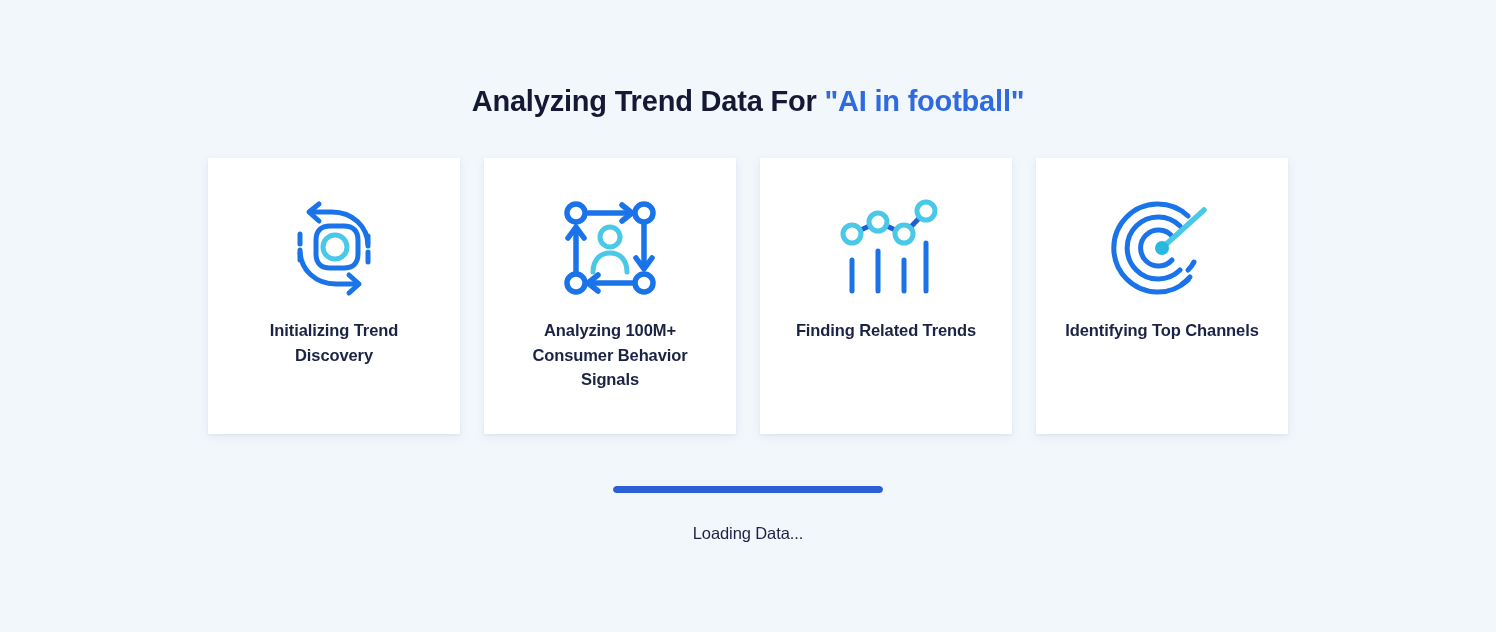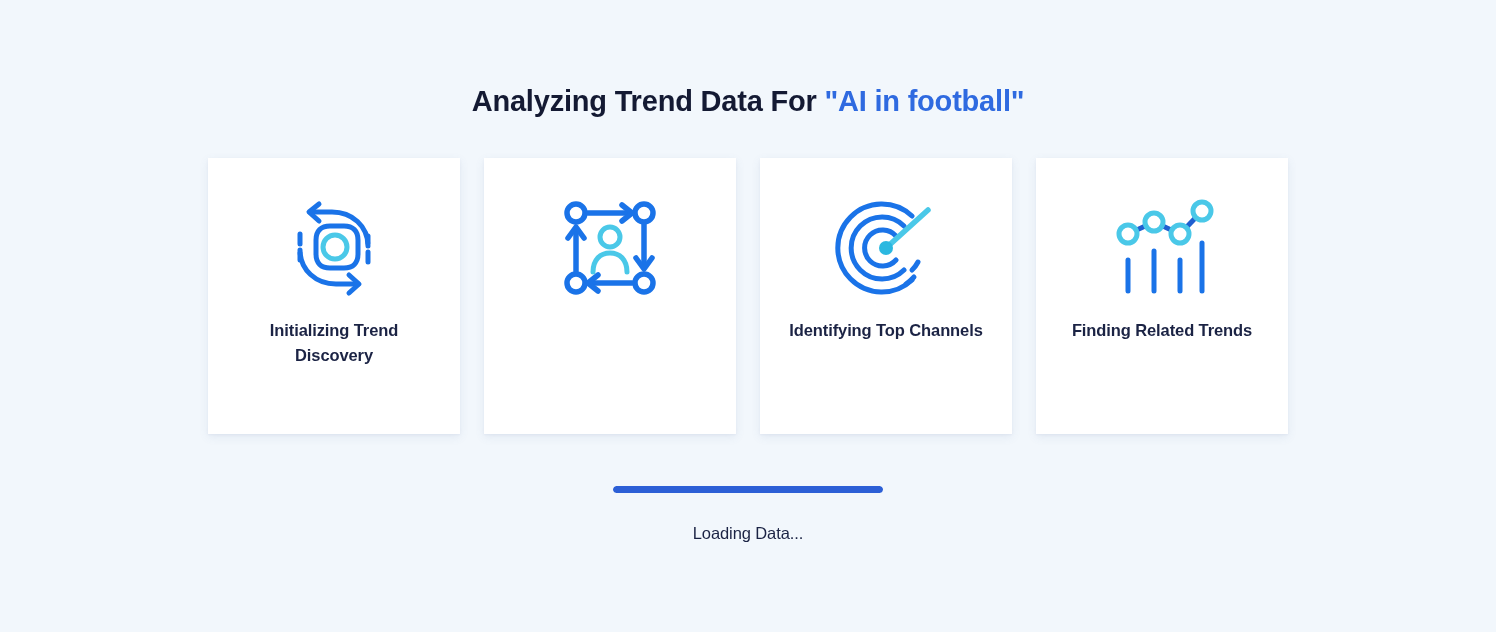--- a/index.html
+++ b/index.html
@@ -161,41 +161,21 @@
           <path d="M74 87 L32 87" stroke="#1a73e8" stroke-width="5.5" stroke-linecap="round"></path>
           <path d="M40 79 L30 87 L40 95" stroke="#1a73e8" stroke-width="5.5" stroke-linecap="round" stroke-linejoin="round" fill="none"></path>
 
           <path d="M18 75 L18 34" stroke="#1a73e8" stroke-width="5.5" stroke-linecap="round"></path>
           <path d="M10 42 L18 31 L26 42" stroke="#1a73e8" stroke-width="5.5" stroke-linecap="round" stroke-linejoin="round" fill="none"></path>
 
           <circle cx="52" cy="41" r="10" stroke="#4ac8e8" stroke-width="5" fill="none"></circle>
           <path d="M35 76 C35 64 42 57 52 57 C62 57 69 64 69 76" stroke="#4ac8e8" stroke-width="5" stroke-linecap="round" fill="none"></path>
         </svg>
       </div>
-    </div>
-
-    <div class="card">
-      <div class="card-icon">
-        <svg width="104" height="104" viewBox="0 0 104 104" fill="none">
-
-          <path d="M78 20 A44 44 0 1 0 78 84" stroke="#1a73e8" stroke-width="5" stroke-linecap="round" fill="none"></path>
-
-          <path d="M70 30 A31 31 0 1 0 70 74" stroke="#1a73e8" stroke-width="5" stroke-linecap="round" fill="none"></path>
-
-          <path d="M62 40 A18 18 0 1 0 62 64" stroke="#1a73e8" stroke-width="5" stroke-linecap="round" fill="none"></path>
-
-          <path d="M78 74 A31 31 0 0 0 84 66" stroke="#1a73e8" stroke-width="5" stroke-linecap="round" fill="none"></path>
-          <path d="M72 88 A44 44 0 0 0 80 81" stroke="#1a73e8" stroke-width="5" stroke-linecap="round" fill="none"></path>
-
-          <path d="M52 52 L94 14" stroke="#4ac8e8" stroke-width="5.5" stroke-linecap="round"></path>
-
-          <circle cx="52" cy="52" r="7" fill="#2bb8e0"></circle>
-        </svg>
-      </div>
-      <div class="card-label">Identifying Top Channels</div>
+      <div class="card-label">Analyzing 100M+ Consumer Behavior Signals</div>
     </div>
 
     <div class="card">
       <div class="card-icon">
         <svg width="104" height="104" viewBox="0 0 104 104" fill="none">
 
           <path d="M18 38 L44 26 L70 38 L92 15" stroke="#1f5fd0" stroke-width="5" stroke-linecap="round" stroke-linejoin="round" fill="none"></path>
 
           <circle cx="18" cy="38" r="9" stroke="#4ac8e8" stroke-width="5" fill="#ffffff"></circle>
           <circle cx="44" cy="26" r="9" stroke="#4ac8e8" stroke-width="5" fill="#ffffff"></circle>
@@ -204,20 +184,41 @@
 
           <path d="M18 64 L18 95" stroke="#1a73e8" stroke-width="5" stroke-linecap="round"></path>
           <path d="M44 55 L44 95" stroke="#1a73e8" stroke-width="5" stroke-linecap="round"></path>
           <path d="M70 64 L70 95" stroke="#1a73e8" stroke-width="5" stroke-linecap="round"></path>
           <path d="M92 47 L92 95" stroke="#1a73e8" stroke-width="5" stroke-linecap="round"></path>
         </svg>
       </div>
       <div class="card-label">Finding Related Trends</div>
     </div>
 
+    <div class="card">
+      <div class="card-icon">
+        <svg width="104" height="104" viewBox="0 0 104 104" fill="none">
+
+          <path d="M78 20 A44 44 0 1 0 78 84" stroke="#1a73e8" stroke-width="5" stroke-linecap="round" fill="none"></path>
+
+          <path d="M70 30 A31 31 0 1 0 70 74" stroke="#1a73e8" stroke-width="5" stroke-linecap="round" fill="none"></path>
+
+          <path d="M62 40 A18 18 0 1 0 62 64" stroke="#1a73e8" stroke-width="5" stroke-linecap="round" fill="none"></path>
+
+          <path d="M78 74 A31 31 0 0 0 84 66" stroke="#1a73e8" stroke-width="5" stroke-linecap="round" fill="none"></path>
+          <path d="M72 88 A44 44 0 0 0 80 81" stroke="#1a73e8" stroke-width="5" stroke-linecap="round" fill="none"></path>
+
+          <path d="M52 52 L94 14" stroke="#4ac8e8" stroke-width="5.5" stroke-linecap="round"></path>
+
+          <circle cx="52" cy="52" r="7" fill="#2bb8e0"></circle>
+        </svg>
+      </div>
+      <div class="card-label">Identifying Top Channels</div>
+    </div>
+
   </div>
 
   <div class="progress-wrap">
     <div class="progress-track">
       <div class="progress-fill" id="progress-fill" style="width: 100%;"></div>
     </div>
   </div>
 
   <div class="loading-text">Loading Data...</div>
 

